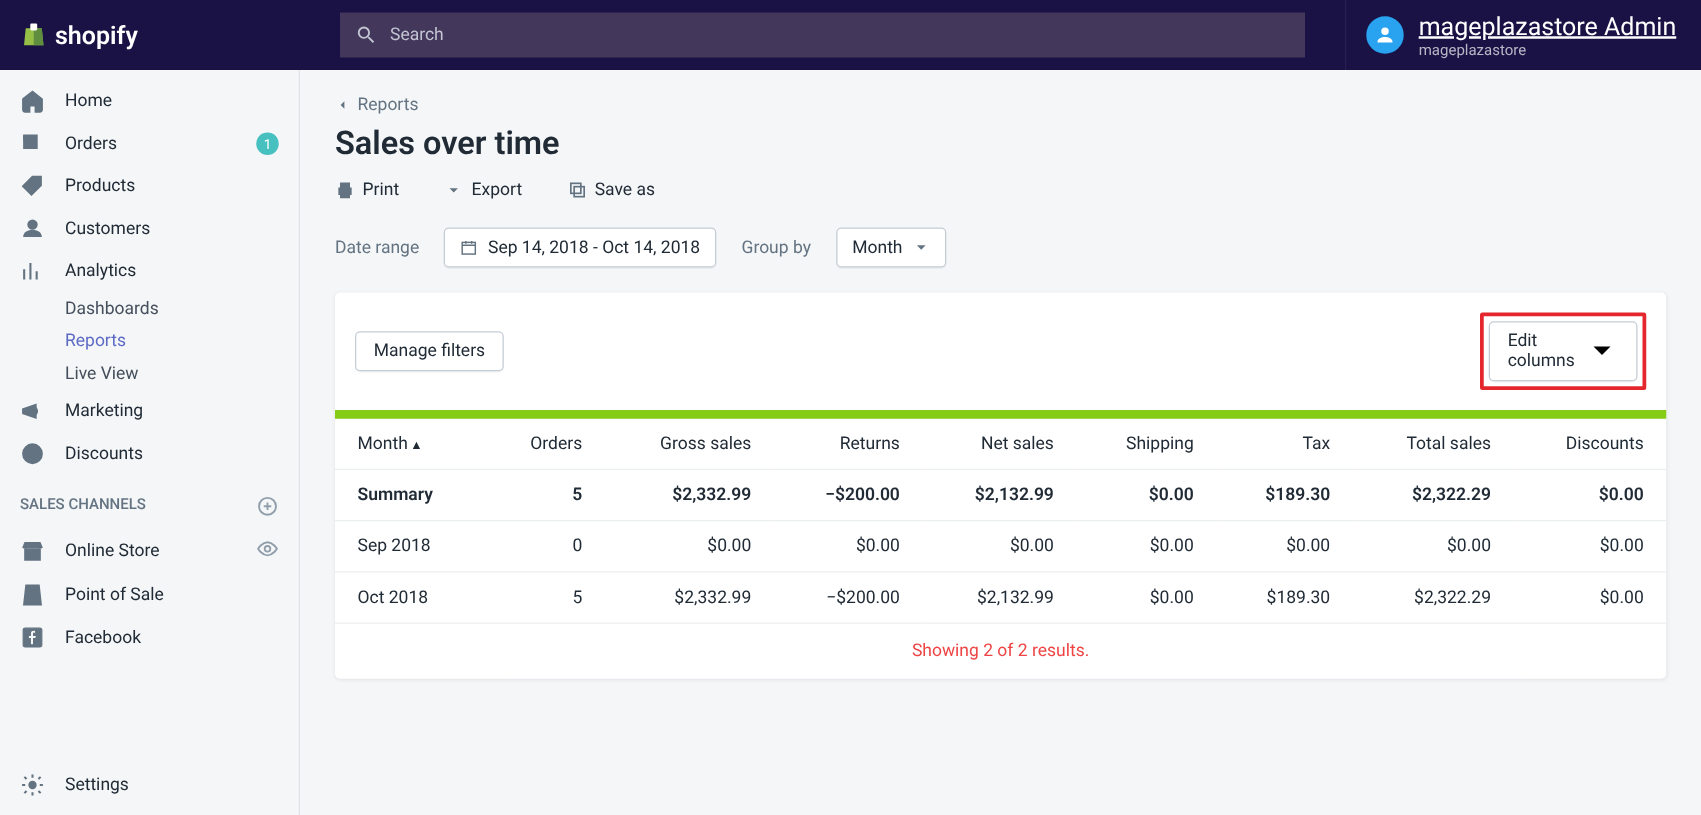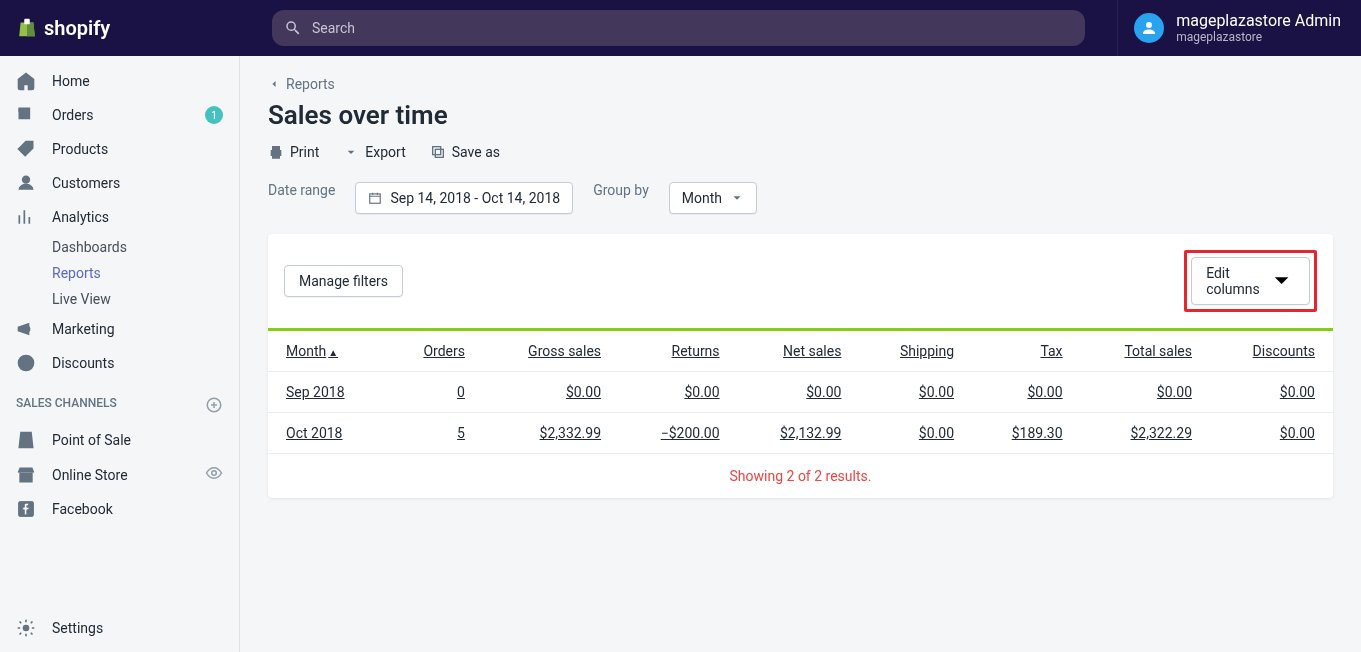--- a/index.html
+++ b/index.html
@@ -38,21 +38,21 @@
     margin-right: 6px;
   }
   .search-area {
     flex: 1;
     padding: 0 32px;
     display:flex;
     align-items:center;
   }
   .search-box {
     background: #43375b;
-    border-radius: 12px;
+    border-radius: 0;
     height: 36px;
     display: flex;
     align-items: center;
     width: 100%;
     padding: 0 12px;
     color: #c3c5d2;
   }
   .search-box svg { width: 18px; height: 18px; fill: #c3c5d2; margin-right: 10px; }
   .user-area {
     display: flex;
@@ -62,21 +62,21 @@
     height: 100%;
     min-width: 220px;
   }
   .avatar {
     width: 30px; height: 30px; border-radius: 50%;
     background: #29a3ef;
     display:flex; align-items:center; justify-content:center;
     margin-right: 12px;
   }
   .avatar svg { width: 18px; height:18px; fill:#fff; }
-  .user-info .uname { font-size: 16px; line-height:1.2; }
+  .user-info .uname { font-size: 20px; line-height:1.2;text-decoration:underline; }
   .user-info .ustore { font-size: 12px; color: #b7b6c6; line-height:1.2; }
 
   .layout { display:flex; height: calc(652px - 56px); }
   .sidebar {
     width: 240px;
     background: #f4f6f8;
     border-right: 1px solid #dfe3e8;
     display:flex;
     flex-direction:column;
     padding-top: 8px;
@@ -123,39 +123,39 @@
     overflow:auto;
   }
   .breadcrumb {
     display:flex; align-items:center;
     color:#637381; font-size:14px;
     cursor:pointer;
     margin-bottom: 8px;
   }
   .breadcrumb svg{ width:12px; height:12px; fill:#637381; margin-right:6px;}
   .page-title { font-size:26px; font-weight:600; margin-bottom: 14px; }
-  .action-row { display:flex; align-items:center; gap:24px; margin-bottom: 22px; }
+  .action-row { display:flex; align-items:center; gap:36px; margin-bottom: 22px; }
   .aitem { display:flex; align-items:center; gap:6px; color:#212b36; cursor:pointer;}
   .aitem svg { width:16px; height:16px; fill:#637381; }
 
-  .filter-row { display:flex; align-items:flex-start; gap:20px; margin-bottom: 20px; }
+  .filter-row { display:flex; align-items:center; gap:20px; margin-bottom: 20px; }
   .flabel { color:#637381; }
   .picker {
     background:#fff; border:1px solid #c4cdd5; border-radius:4px;
     padding:7px 12px; display:flex; align-items:center; gap:8px;
     cursor:pointer; font-size:14px; box-shadow: 0 1px 0 rgba(22,29,37,0.05);
   }
   .picker svg { width:14px; height:14px; fill:#637381; }
 
   .card {
     background:#fff; border-radius:4px; box-shadow:0 1px 3px rgba(63,63,68,0.1);
   }
   .card-top {
     padding: 16px 16px;
-    border-bottom:3px solid #84cc16;
+    border-bottom:7px solid #84cc16;
     display:flex; align-items:center;
   }
   .btn {
     background:#fff; border:1px solid #c4cdd5; border-radius:4px;
     padding:7px 14px; cursor:pointer; font-size:14px;
     box-shadow: 0 1px 0 rgba(22,29,37,0.05);
     display:flex; align-items:center; gap:8px;
   }
   .highlight-wrap {
     margin-left:auto;
@@ -165,21 +165,20 @@
   }
   .highlight-wrap .btn { border-color:#c4cdd5; }
 
   table { width:100%; border-collapse:collapse; }
   th, td {
     padding: 12px 18px;
     border-bottom:1px solid #ebeef0;
     text-align:right;
     font-size:14px;
     white-space:nowrap;
-    text-decoration:underline;
   }
   th { font-weight:400; color:#212b36;}
   th:first-child, td:first-child { text-align:left; }
   th .sort { font-size:10px; margin-left:2px; }
   tr.summary td { font-weight:600; }
   .results-note {
     text-align:center; padding:14px; color:#ef4444; font-size:14px;
     border-bottom-left-radius:4px; border-bottom-right-radius:4px;
   }
 </style>
@@ -291,38 +290,38 @@
     <div class="section-label">
       <span>SALES CHANNELS</span>
       <span class="plus"><svg viewBox="0 0 24 24">
             <circle cx="12" cy="12" r="9" fill="none" stroke="#919eab" stroke-width="2"></circle>
             <path d="M12 8v8M8 12h8" stroke="#919eab" stroke-width="2"></path>
           </svg></span>
     </div>
     <div class="nav-item">
       <span class="nicon">
           <svg viewBox="0 0 24 24" fill="none" stroke-width="2">
-            <path d="M6 3h12l2 18H4z"></path>
-            <path d="M9 3v4h6V3"></path>
-          </svg>
-        </span>
-      <span>Point of Sale</span>
-    </div>
-    <div class="nav-item">
-      <span class="nicon">
-          <svg viewBox="0 0 24 24" fill="none" stroke-width="2">
             <path d="M3 9l2-5h14l2 5"></path>
             <path d="M5 9v11h14V9"></path>
           </svg>
         </span>
       <span>Online Store</span>
       <span class="side-icon"><svg viewBox="0 0 24 24">
             <path fill="none" stroke="#919eab" stroke-width="2" d="M2 12s4-7 10-7 10 7 10 7-4 7-10 7S2 12 2 12z"></path>
             <circle cx="12" cy="12" r="3" fill="none" stroke="#919eab" stroke-width="2"></circle>
           </svg></span>
+    </div>
+    <div class="nav-item">
+      <span class="nicon">
+          <svg viewBox="0 0 24 24" fill="none" stroke-width="2">
+            <path d="M6 3h12l2 18H4z"></path>
+            <path d="M9 3v4h6V3"></path>
+          </svg>
+        </span>
+      <span>Point of Sale</span>
     </div>
     <div class="nav-item">
       <span class="nicon">
           <svg viewBox="0 0 24 24">
             <rect x="3" y="3" width="18" height="18" rx="2" fill="#637381"></rect>
             <path fill="#f4f6f8" d="M13 8h2V5h-2c-2 0-3 1-3 3v2H8v3h2v6h3v-6h2l1-3h-3V8z"></path>
           </svg>
         </span>
       <span>Facebook</span>
     </div>
@@ -411,20 +410,31 @@
             <th>Gross sales</th>
             <th>Returns</th>
             <th>Net sales</th>
             <th>Shipping</th>
             <th>Tax</th>
             <th>Total sales</th>
             <th>Discounts</th>
           </tr>
         </thead>
         <tbody>
+          <tr class="summary">
+            <td>Summary</td>
+            <td>5</td>
+            <td>$2,332.99</td>
+            <td>−$200.00</td>
+            <td>$2,132.99</td>
+            <td>$0.00</td>
+            <td>$189.30</td>
+            <td>$2,322.29</td>
+            <td>$0.00</td>
+          </tr>
           <tr>
             <td>Sep 2018</td>
             <td>0</td>
             <td>$0.00</td>
             <td>$0.00</td>
             <td>$0.00</td>
             <td>$0.00</td>
             <td>$0.00</td>
             <td>$0.00</td>
             <td>$0.00</td>

